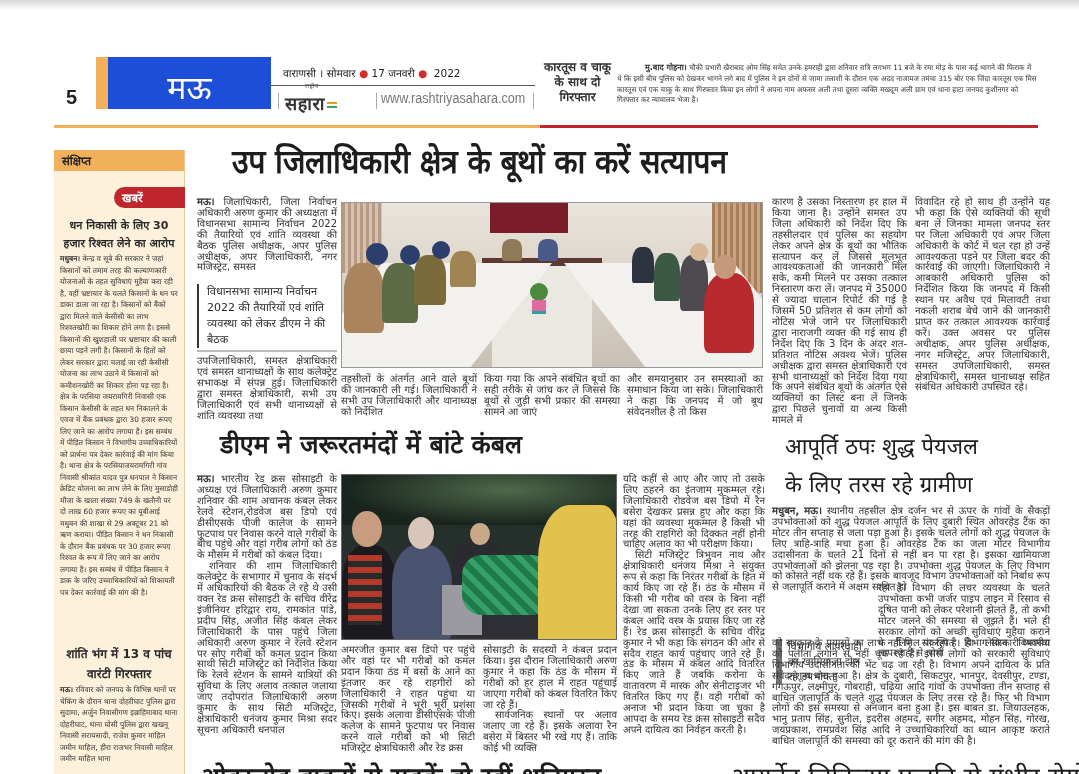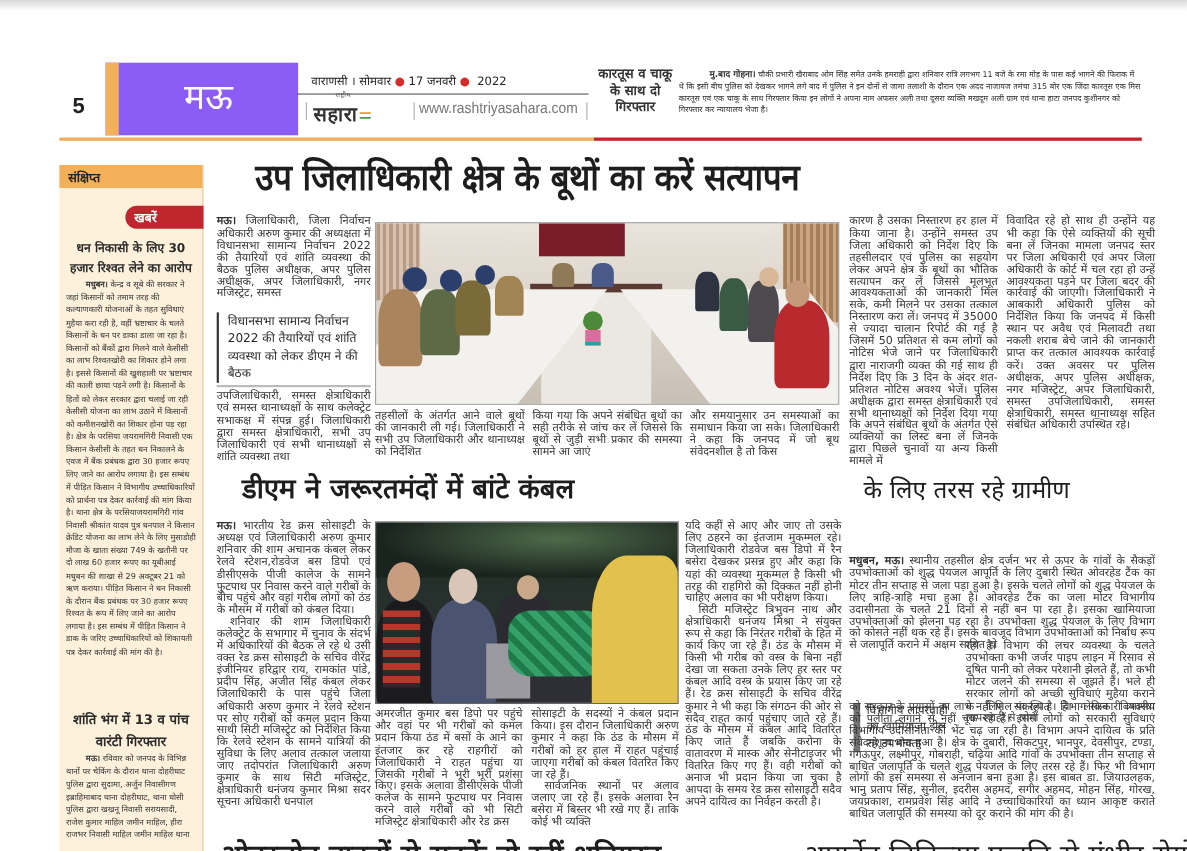--- a/index.html
+++ b/index.html
@@ -5,21 +5,21 @@
   * { box-sizing: border-box; margin: 0; padding: 0; }
   html, body { width: 1079px; height: 774px; overflow: hidden; background: #ffffff; }
   body { position: relative; font-family: "DejaVu Sans", sans-serif; color: #2a2a2a; }
 
   .topbar { position: absolute; left: 0; top: 0; width: 1079px; height: 10px;
     background: linear-gradient(#d8d8d8, #ffffff); }
 
   
   .page-num { position: absolute; left: 66px; top: 86px; font-family: "Liberation Sans", sans-serif;
     font-weight: bold; font-size: 20px; color: #222; }
-  .brand-block { position: absolute; left: 96px; top: 57px; width: 175px; height: 66px; background: #8b5cf6; }
+  .brand-block { position: absolute; left: 96px; top: 57px; width: 175px; height: 52px; background: #1d4ed8; }
   .brand-block .stripe { position: absolute; left: 0; top: 0; width: 12px; height: 100%; background: #f2b05a; }
   .brand-block .section { position: absolute; left: 12px; right: 0; top: 8px; text-align: center;
     color: #fff; font-family: "DejaVu Serif", serif; font-size: 32px; }
   .dateline { position: absolute; left: 283px; top: 66px; font-size: 10.5px; color: #222; }
   .dateline .dot { color: #d62b2b; }
   .dateline-rule { position: absolute; left: 270px; top: 85px; width: 265px; height: 1px; background: #555; }
   .logo { position: absolute; left: 285px; top: 91px; font-family: "DejaVu Serif", serif; font-weight: bold;
     font-size: 18px; color: #333; letter-spacing: 0.5px; }
   .logo small { position: absolute; left: 20px; top: -9px; font-size: 6px; font-weight: normal; color: #555; }
   .logo .flag { display: inline-block; width: 10px; height: 6px; margin-left: 2px;
@@ -39,21 +39,21 @@
 
   
   .sidebar { position: absolute; left: 54px; top: 150px; width: 131px; height: 624px; background: #fdf1dc;
     border-right: 1px solid #e6c896; }
   .sidebar-head { height: 21px; background: #f2b05a; position: relative; }
   .sidebar-head .t1 { position: absolute; left: 8px; top: 3px; font-size: 11.5px; font-weight: bold; color: #222; }
   .sidebar-head .t2 { position: absolute; left: 60px; top: 0; width: 71px; height: 21px; background: #c0262d;
     border-radius: 12px 0 0 12px; color: #fff; font-size: 11.5px; font-weight: bold; padding: 3px 0 0 8px; margin-top: 37px; }
   .sb-title { text-align: center; font-size: 11px; font-weight: bold; line-height: 18px; color: #2a2a2a; padding: 4px 3px 0; margin-top: 42px; }
   .sb-body { font-size: 7.4px; line-height: 11.5px; padding: 0 6px; color: #333; }
-  .sb-body b { font-weight: bold; margin-left: 18px; }
+  .sb-body b { font-weight: bold; }
 
   
   .lead-title { position: absolute; left: 232px; top: 138px; font-family: "DejaVu Sans", sans-serif;
     font-weight: bold; font-size: 33px; color: #1d1d1d; letter-spacing: -0.5px; transform: scaleX(0.92); transform-origin: left; white-space: nowrap; }
 
   .col { position: absolute; font-size: 10px; line-height: 10.9px; text-align: justify; color: #333; }
   .col b { font-weight: bold; }
 
   .pullquote { position: absolute; left: 197px; top: 284px; width: 140px; border-left: 2px solid #333;
     padding-left: 8px; font-size: 11px; line-height: 16px; color: #2a2a2a; }
@@ -212,20 +212,21 @@
 <div class="col" style="left:483px;top:645px;width:134px;">
   <span>सोसाइटी के सदस्यों ने कंबल प्रदान किया। इस दौरान जिलाधिकारी अरुण कुमार ने कहा कि ठंड के मौसम में गरीबों को हर हाल में राहत पहुंचाई जाएगा गरीबों को कंबल वितरित किए जा रहे हैं।</span>
   <div style="text-indent:12px">सार्वजनिक स्थानों पर अलाव जलाए जा रहे हैं। इसके अलावा रैन बसेरा में बिस्तर भी रखे गए हैं। ताकि कोई भी व्यक्ति</div>
 </div>
 <div class="col" style="left:623px;top:474px;width:142px;">
   <span>यदि कहीं से आए और जाए तो उसके लिए ठहरने का इंतजाम मुकम्मल रहे। जिलाधिकारी रोडवेज बस डिपो में रैन बसेरा देखकर प्रसन्न हुए और कहा कि यहां की व्यवस्था मुकम्मल है किसी भी तरह की राहगिरो को दिक्कत नहीं होनी चाहिए अलाव का भी परीक्षण किया।</span>
   <div style="text-indent:12px">सिटी मजिस्ट्रेट त्रिभुवन नाथ और क्षेत्राधिकारी धनंजय मिश्रा ने संयुक्त रूप से कहा कि निरंतर गरीबों के हित में कार्य किए जा रहे हैं। ठंड के मौसम में किसी भी गरीब को वस्त्र के बिना नहीं देखा जा सकता उनके लिए हर स्तर पर कंबल आदि वस्त्र के प्रयास किए जा रहे हैं। रेड क्रस सोसाइटी के सचिव वीरेंद्र कुमार ने भी कहा कि संगठन की ओर से सदैव राहत कार्य पहुंचाए जाते रहे हैं। ठंड के मौसम में कंबल आदि वितरित किए जाते हैं जबकि करोना के वातावरण में मास्क और सेनीटाइजर भी वितरित किए गए हैं। वही गरीबों को अनाज भी प्रदान किया जा चुका है आपदा के समय रेड क्रस सोसाइटी सदैव अपने दायित्व का निर्वहन करती है।</div>
 </div>
 
 <div class="side-title">
+  <div>आपूर्ति ठपः शुद्ध पेयजल</div>
   <div>के लिए तरस रहे ग्रामीण</div>
 </div>
 <div class="col" style="left:772px;top:506px;width:278px;">
   <b>मधुबन, मऊ।</b>
   <span>स्थानीय तहसील क्षेत्र दर्जन भर से ऊपर के गांवों के सैकड़ों उपभोक्ताओं को शुद्ध पेयजल आपूर्ति के लिए दुबारी स्थित ओवरहेड टैंक का मोटर तीन सप्ताह से जला पड़ा हुआ है। इसके चलते लोगों को शुद्ध पेयजल के लिए त्राहि-त्राहि मचा हुआ है। ओवरहेड टैंक का जला मोटर विभागीय उदासीनता के चलते 21 दिनों से नहीं बन पा रहा है। इसका खामियाजा उपभोक्ताओं को झेलना पड़ रहा है। उपभोक्ता शुद्ध पेयजल के लिए विभाग को कोसते नहीं थक रहे हैं। इसके बावजूद विभाग उपभोक्ताओं को निर्बाध रूप से जलापूर्ति कराने में अक्षम साबित हो</span>
 </div>
 <div class="side-box">विभागीय लापरवाही का खामियाजा झेल रहे उपभोक्ता</div>
 <div class="col" style="left:878px;top:583px;width:172px;">रहा है। विभाग की लचर व्यवस्था के चलते उपभोक्ता कभी जर्जर पाइप लाइन में रिसाव से दूषित पानी को लेकर परेशानी झेलते हैं, तो कभी मोटर जलने की समस्या से जूझते हैं। भले ही सरकार लोगों को अच्छी सुविधाएं मुहैया कराने के लिए संकल्पित है। लेकिन विभागीय लापरवाही से लोगों</div>
 <div class="col" style="left:772px;top:638px;width:278px;">को सरकार के प्रयासों का लाभ नहीं मिल पा रहा है। विभाग सरकारी व्यवस्था को पलीता लगाने से नहीं चूक रहे हैं। इससे लोगों को सरकारी सुविधाएं विभागीय उदासीनता की भेंट चढ़ जा रही है। विभाग अपने दायित्व के प्रति संवेदनशून्य बना हुआ है। क्षेत्र के दुबारी, सिकटपुर, भानपुर, देवसीपुर, टण्डा, गंगऊपुर, लक्ष्मीपुर, गोबराही, चढ़िया आदि गांवों के उपभोक्ता तीन सप्ताह से बाधित जलापूर्ति के चलते शुद्ध पेयजल के लिए तरस रहे हैं। फिर भी विभाग लोगों की इस समस्या से अनजान बना हुआ है। इस बाबत डा. जियाउलहक, भानु प्रताप सिंह, सुनील, इदरीस अहमद, सगीर अहमद, मोहन सिंह, गोरख, जयप्रकाश, रामप्रवेश सिंह आदि ने उच्चाधिकारियों का ध्यान आकृष्ट कराते बाधित जलापूर्ति की समस्या को दूर कराने की मांग की है।</div>
 

